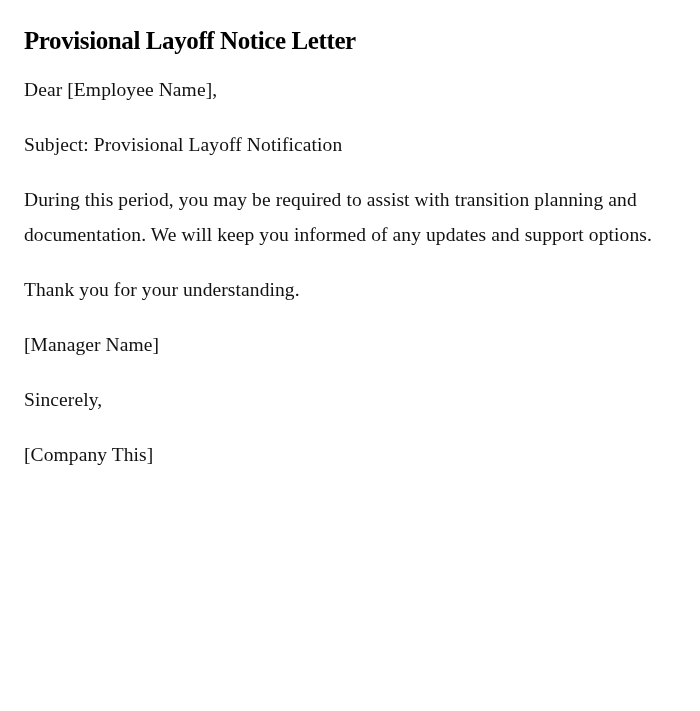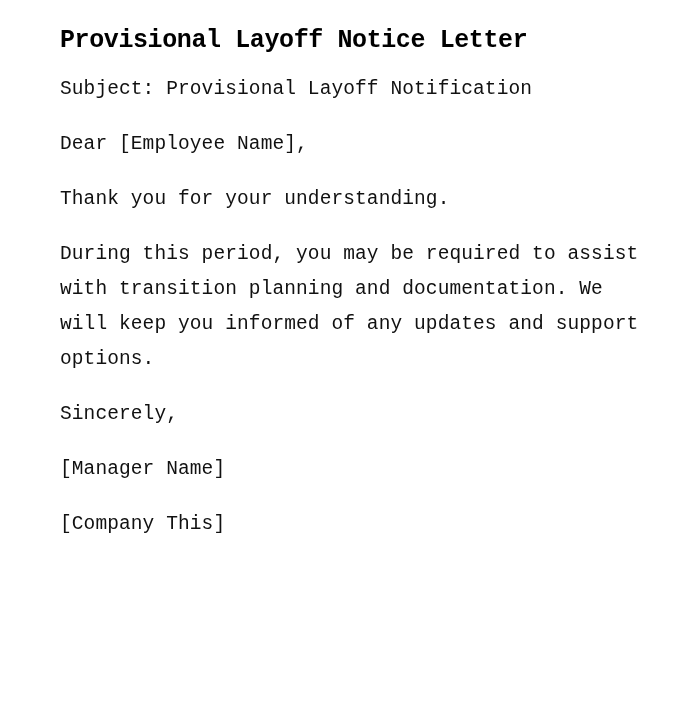--- a/index.html
+++ b/index.html
@@ -1,20 +1,20 @@
 <!DOCTYPE html>
 <html><head>
   <meta charset="utf-8">
   <style>
     html, body { margin: 0; padding: 0; background: #ffffff; }
     body { width: 700px; height: 711px; overflow: hidden; }
     .page {
-      padding: 24px 40px 0 60px;
+      padding: 24px 40px 0 24px;
       color: #111111;
-      font-family: Liberation Mono, monospace;
+      font-family: Liberation Serif, serif;
     }
     h1 {
       margin: 0 0 14px 0;
       font-size: 25px;
       font-weight: bold;
       letter-spacing: -0.4px;
       line-height: 34px;
       color: #000;
     }
     p {
@@ -22,20 +22,20 @@
       font-size: 19.5px;
       line-height: 35px;
       letter-spacing: 0.1px;
     }
   </style>
 </head>
 <body>
 
 <div class="page">
   <h1>Provisional Layoff Notice Letter</h1>
+  <p>Dear [Employee Name],</p>
   <p>Subject: Provisional Layoff Notification</p>
-  <p>Dear [Employee Name],</p>
+  <p>During this period, you may be required to assist with transition planning and documentation. We will keep you informed of any updates and support options.</p>
   <p>Thank you for your understanding.</p>
-  <p>During this period, you may be required to assist with transition planning and documentation. We will keep you informed of any updates and support options.</p>
+  <p>[Manager Name]</p>
   <p>Sincerely,</p>
-  <p>[Manager Name]</p>
   <p>[Company This]</p>
 </div>
 
 </body></html>

